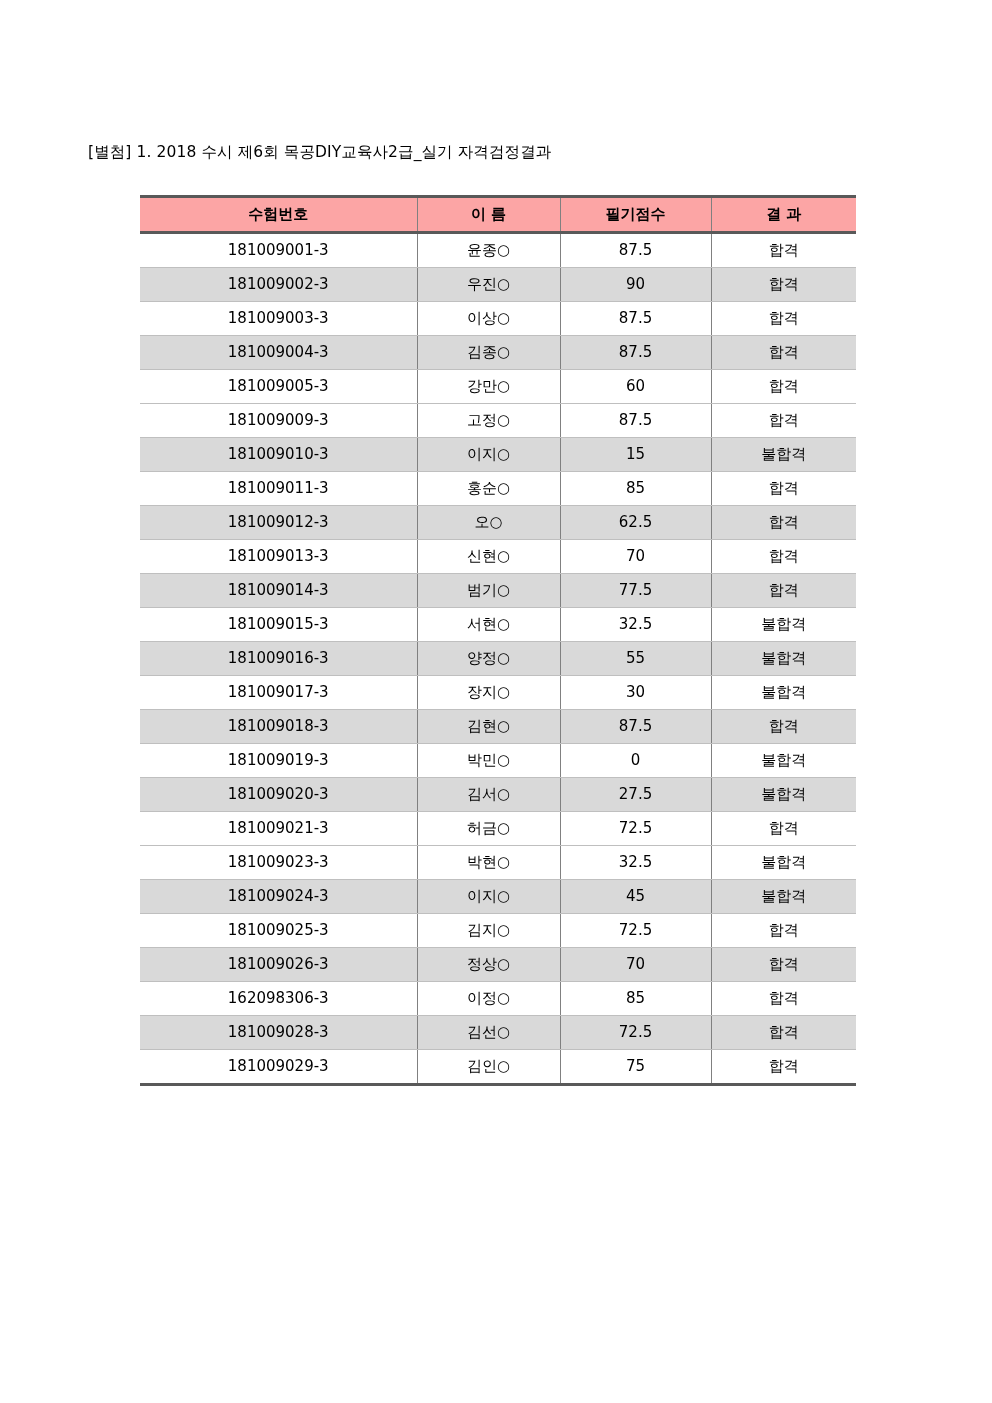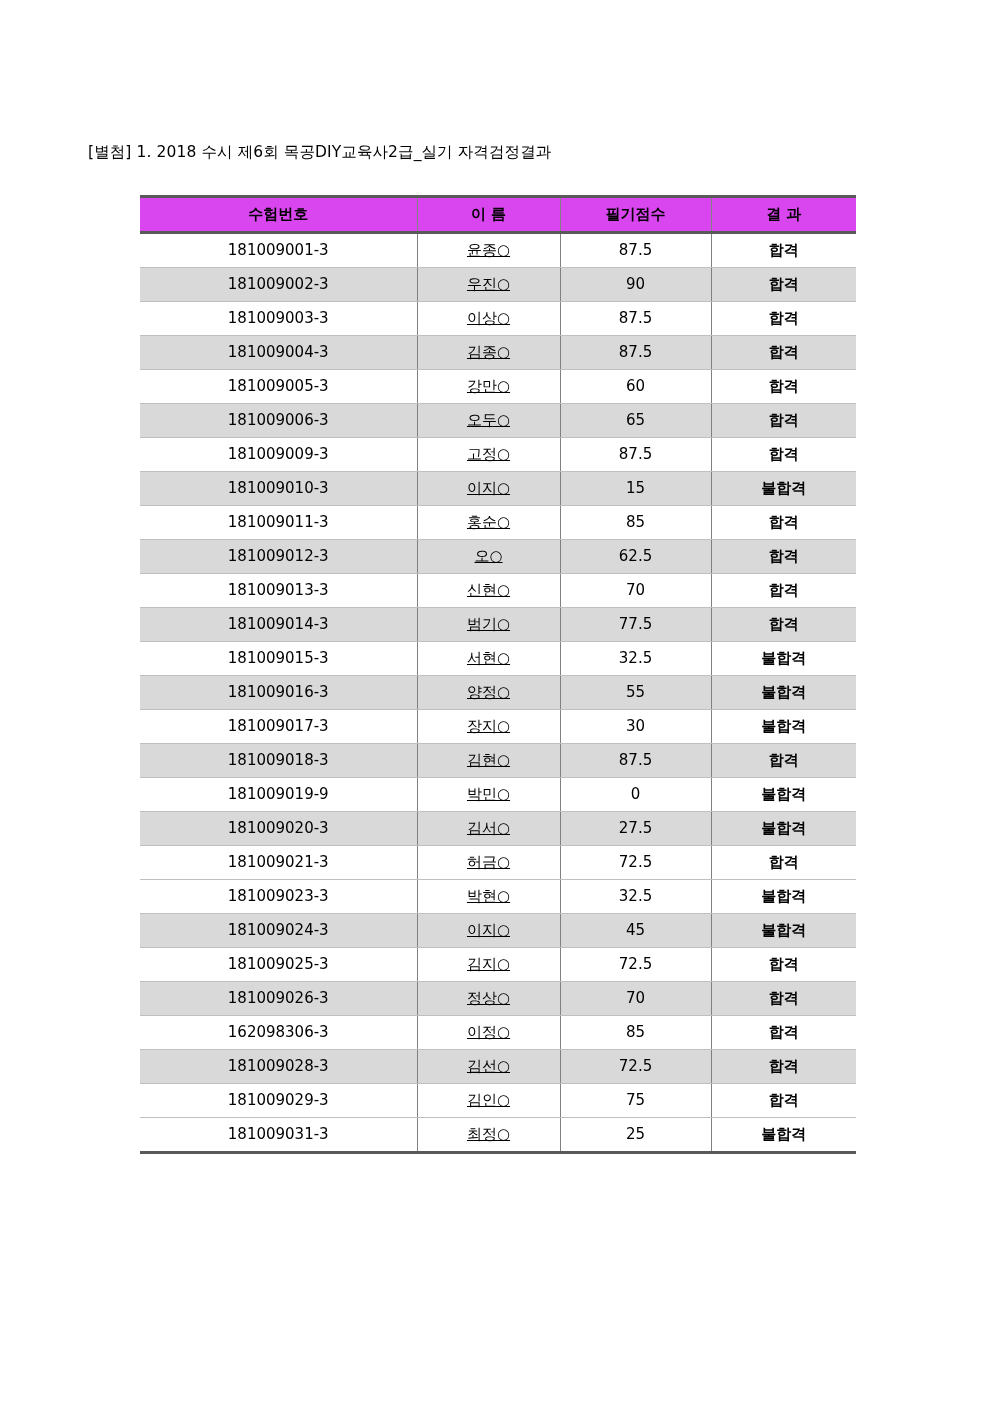--- a/index.html
+++ b/index.html
@@ -57,39 +57,39 @@
     border-right: 1px solid #808080;
   }
   
   .result-table th:first-child,
   .result-table td:first-child { border-left: none; }
   .result-table th:last-child,
   .result-table td:last-child { border-right: none; }
 
   .result-table thead th {
     font-weight: bold;
-    background: #d946ef;
+    background: #fca5a5;
     border-top: 3px solid #595959;
     border-bottom: 3px solid #595959;
     font-size: 15px;
   }
   .result-table tbody tr td {
     background: #ffffff;
     border-bottom: 1px solid #bfbfbf;
   }
   .result-table tbody tr.shaded td {
     background: #d9d9d9;
   }
   .result-table tbody tr:last-child td {
     border-bottom: 3px solid #595959;
   }
   .cell-id    { font-size: 15px; }
-  .cell-name  { font-size: 15.5px; text-decoration: underline; }
+  .cell-name  { font-size: 15.5px; }
   .cell-score { font-size: 15px; }
-  .cell-res   { font-size: 15px; font-weight: bold; }
+  .cell-res   { font-size: 15px; }
 </style>
 </head>
 <body>
 
 <div class="page">
 
   <div class="doc-title">[별첨] 1. 2018 수시 제6회 목공DIY교육사2급_실기 자격검정결과</div>
 
   <table class="result-table">
     <colgroup>
@@ -130,26 +130,20 @@
           <td class="cell-name">김종○</td>
           <td class="cell-score">87.5</td>
           <td class="cell-res">합격</td>
         </tr>
         <tr>
           <td class="cell-id">181009005-3</td>
           <td class="cell-name">강만○</td>
           <td class="cell-score">60</td>
           <td class="cell-res">합격</td>
         </tr>
-        <tr class="shaded">
-          <td class="cell-id">181009006-3</td>
-          <td class="cell-name">오두○</td>
-          <td class="cell-score">65</td>
-          <td class="cell-res">합격</td>
-        </tr>
         <tr>
           <td class="cell-id">181009009-3</td>
           <td class="cell-name">고정○</td>
           <td class="cell-score">87.5</td>
           <td class="cell-res">합격</td>
         </tr>
         <tr class="shaded">
           <td class="cell-id">181009010-3</td>
           <td class="cell-name">이지○</td>
           <td class="cell-score">15</td>
@@ -197,21 +191,21 @@
           <td class="cell-score">30</td>
           <td class="cell-res">불합격</td>
         </tr>
         <tr class="shaded">
           <td class="cell-id">181009018-3</td>
           <td class="cell-name">김현○</td>
           <td class="cell-score">87.5</td>
           <td class="cell-res">합격</td>
         </tr>
         <tr>
-          <td class="cell-id">181009019-9</td>
+          <td class="cell-id">181009019-3</td>
           <td class="cell-name">박민○</td>
           <td class="cell-score">0</td>
           <td class="cell-res">불합격</td>
         </tr>
         <tr class="shaded">
           <td class="cell-id">181009020-3</td>
           <td class="cell-name">김서○</td>
           <td class="cell-score">27.5</td>
           <td class="cell-res">불합격</td>
         </tr>
@@ -256,22 +250,16 @@
           <td class="cell-name">김선○</td>
           <td class="cell-score">72.5</td>
           <td class="cell-res">합격</td>
         </tr>
         <tr>
           <td class="cell-id">181009029-3</td>
           <td class="cell-name">김인○</td>
           <td class="cell-score">75</td>
           <td class="cell-res">합격</td>
         </tr>
-        <tr>
-          <td class="cell-id">181009031-3</td>
-          <td class="cell-name">최정○</td>
-          <td class="cell-score">25</td>
-          <td class="cell-res">불합격</td>
-        </tr>
       </tbody>
   </table>
 
 </div>
 
 </body></html>

